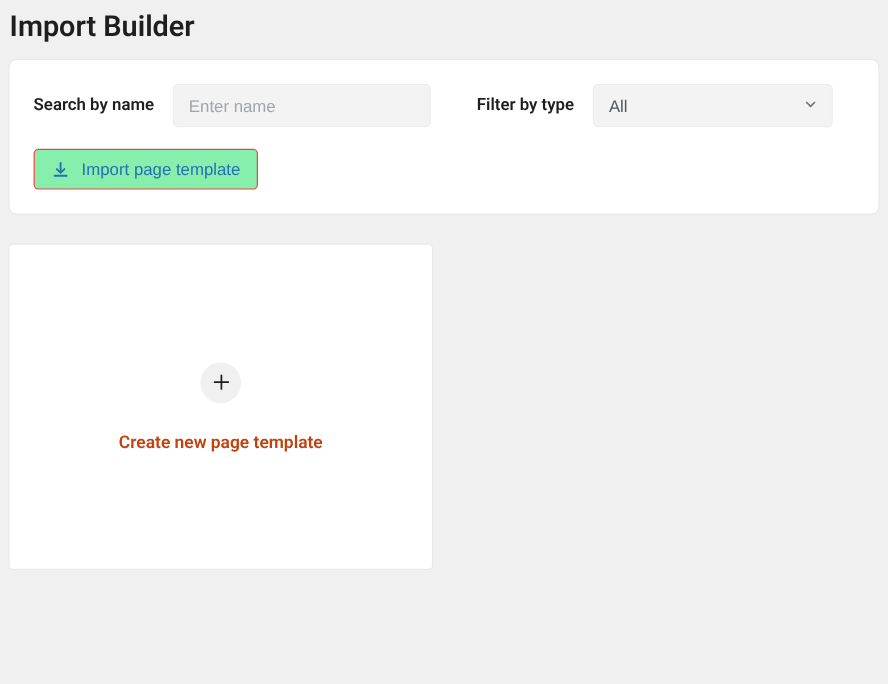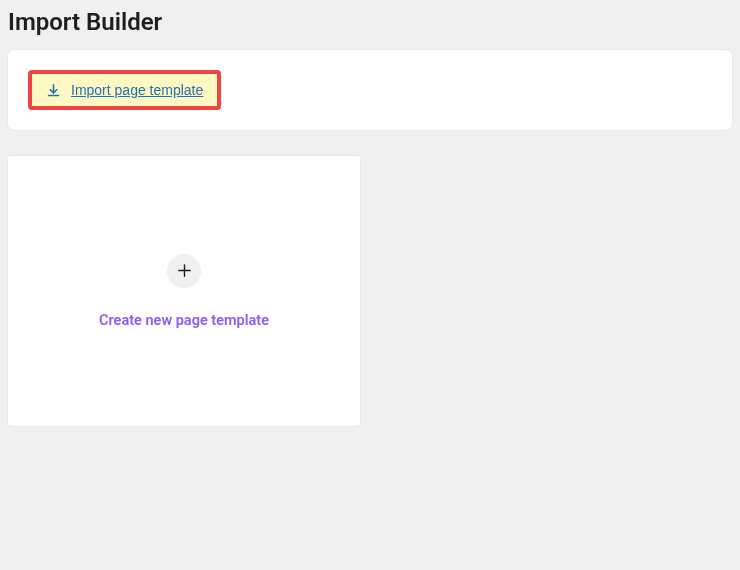--- a/index.html
+++ b/index.html
@@ -89,29 +89,28 @@
       right: 12px;
       top: 50%;
       transform: translateY(-50%);
       pointer-events: none;
       color: #6b7177;
     }
     .import-btn {
       display: inline-flex;
       align-items: center;
       gap: 10px;
-      background: #fef9c3;
-      border: 4px solid #ef4444;
+      background: #86efac;
+      border: 1px solid #ef4444;
       color: #2271b1;
       font-size: 14px;
       font-weight: 500;
       padding: 8px 14px;
       border-radius: 4px;
       cursor: pointer;
-      text-decoration: underline;
     }
     .import-icon { display: inline-flex; }
     .tile-grid {
       display: flex;
     }
     .create-tile {
       width: 352px;
       height: 270px;
       background: #fff;
       border-radius: 3px;
@@ -128,30 +127,49 @@
       border-radius: 50%;
       background: #f0f0f1;
       display: flex;
       align-items: center;
       justify-content: center;
       margin-bottom: 24px;
     }
     .create-label {
       font-size: 14.5px;
       font-weight: 600;
-      color: #8b5cf6;
+      color: #c2410c;
     }
   </style>
 </head>
 <body>
 
 <div class="page">
   <h1 class="page-title">Import Builder</h1>
 
   <div class="toolbar-card">
+    <div class="toolbar-row">
+      <div class="search-group">
+        <span class="field-label">Search by name</span>
+        <input class="text-input" type="text" placeholder="Enter name" style="">
+      </div>
+      <div class="filter-group">
+        <span class="field-label">Filter by type</span>
+        <div class="select-wrap">
+          <select class="select">
+            <option>All</option>
+          </select>
+          <span class="select-chevron">
+            <svg width="13" height="13" viewBox="0 0 24 24" fill="none" stroke="currentColor" stroke-width="2.5" stroke-linecap="round" stroke-linejoin="round">
+                <polyline points="6 9 12 15 18 9"></polyline>
+              </svg>
+          </span>
+        </div>
+      </div>
+    </div>
     <button class="import-btn">
       <span class="import-icon">
         <svg width="15" height="15" viewBox="0 0 24 24" fill="none" stroke="#2271b1" stroke-width="2.5" stroke-linecap="round" stroke-linejoin="round">
           <path d="M12 3v12"></path>
           <polyline points="7 11 12 16 17 11"></polyline>
           <line x1="4" y1="20" x2="20" y2="20"></line>
         </svg>
       </span>
       <span>Import page template</span>
     </button>

